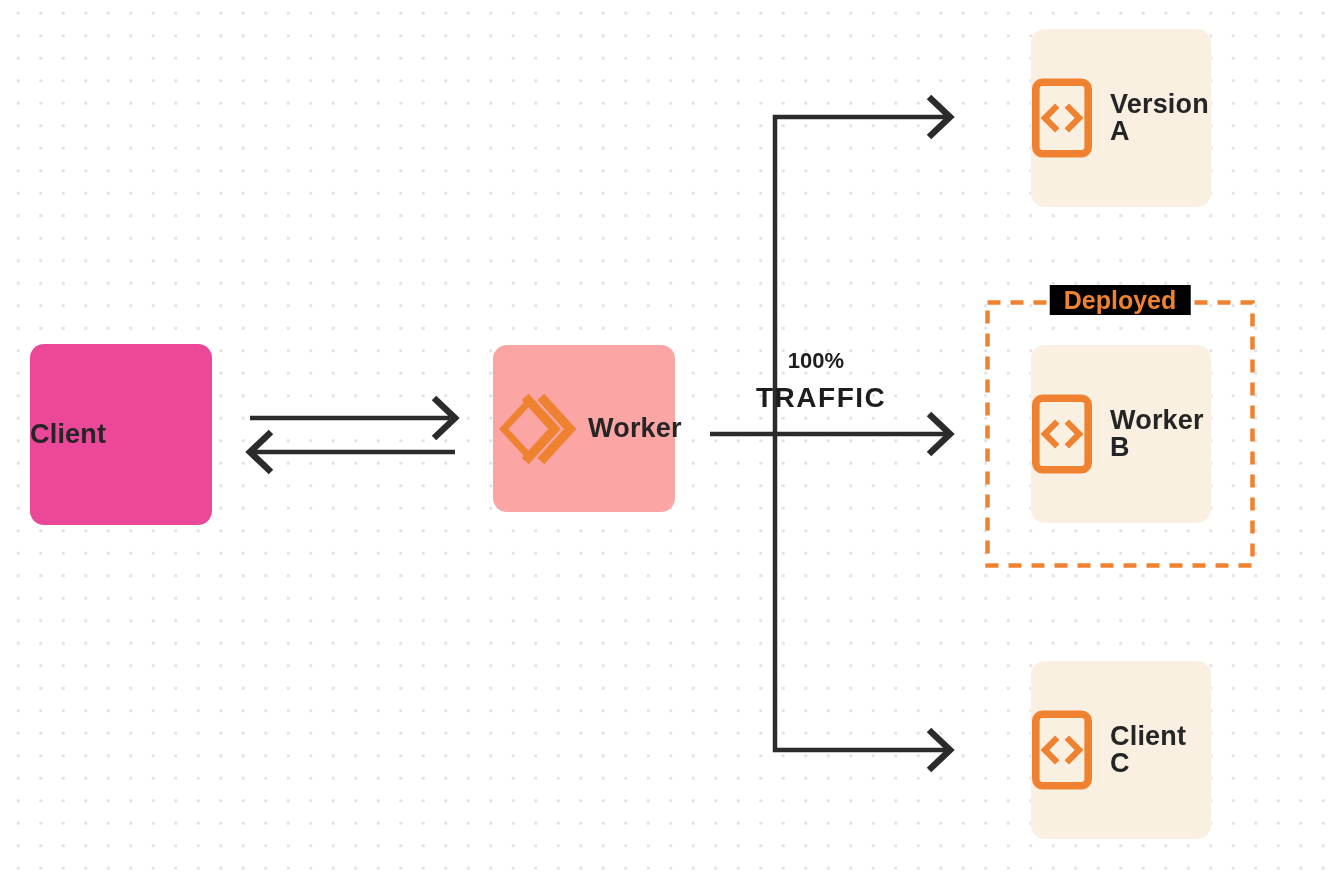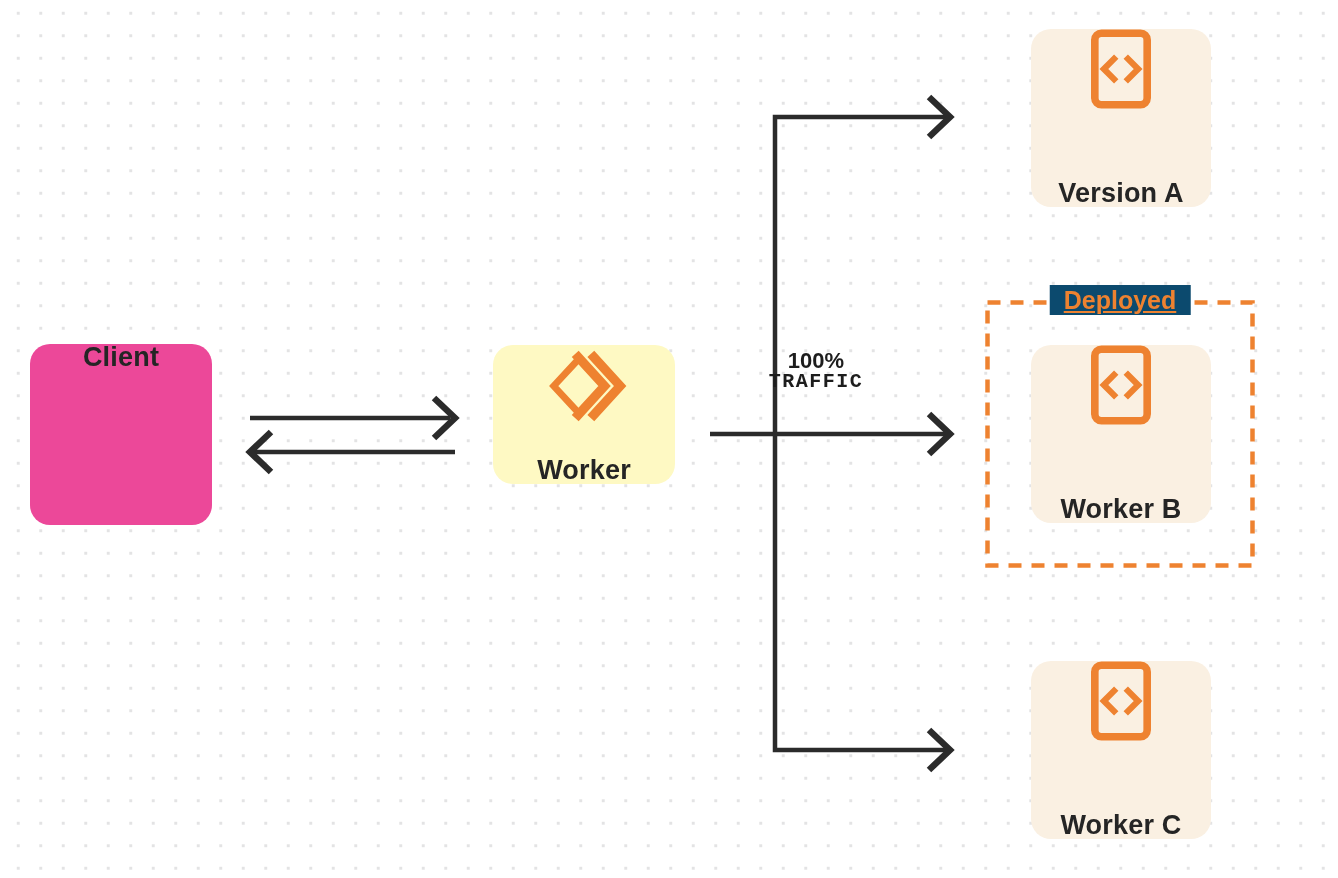--- a/index.html
+++ b/index.html
@@ -17,67 +17,66 @@
     background-size: 22.5px 22.5px;
     background-position: 7px 2px;
   }
   .connectors { position: absolute; left: 0; top: 0; }
   .connectors path { fill: none; stroke: #2b2b2b; }
   .conn-line { stroke-width: 4.5px; }
   .conn-head { stroke-width: 6.5px; stroke-linejoin: miter; stroke-linecap: butt; }
 
   .node {
     position: absolute;
-    border-radius: 20px;
-    display: flex; flex-direction: column;
-    align-items: center; justify-content: space-between;
+    border-radius: 14px;
+    display: flex; flex-direction: row;
+    align-items: center; justify-content: flex-start;
   }
   .node-label {
     font-weight: 700;
     font-size: 27px;
     color: #252525;
     letter-spacing: 0.2px;
     line-height: 1;
   }
   .node-client { left: 30px; top: 344px; width: 182px; height: 181px; background: #ec4899; }
-  .node-worker { left: 493px; top: 345px; width: 182px; height: 139px; background: #fef9c3; gap: 13px; }
+  .node-worker { left: 493px; top: 345px; width: 182px; height: 167px; background: #fca5a5; gap: 13px; }
   .node-version { left: 1031px; width: 180px; height: 178px; background: #faf0e2; gap: 17px; }
   .node-version-a { top: 29px; }
   .node-version-b { top: 345px; }
   .node-version-c { top: 661px; }
 
   .icon-svg { display: block; overflow: visible; }
   .icon-svg path, .icon-svg rect {
     fill: none; stroke: #ee8230;
     stroke-linecap: butt; stroke-linejoin: miter;
   }
 
   .deployed-box { position: absolute; left: 985px; top: 300px; width: 270px; height: 268px; }
   .deployed-box svg { display: block; overflow: visible; }
   .deployed-label {
     position: absolute; top: -15px; left: 50%;
     transform: translateX(-50%);
-    background: #0c4a6e;
+    background: #000000;
     padding: 0 14px;
     color: #ee8230;
     font-weight: 700;
     font-size: 25px;
     line-height: 30px;
     white-space: nowrap;
-    text-decoration: underline;
   }
 
   .traffic-label {
     position: absolute; left: 756px; top: 350px; width: 120px;
     text-align: center;
     font-weight: 700;
     color: #1d1d1d;
   }
   .traffic-label .line1 { font-size: 22px; line-height: 1; }
-  .traffic-label .line2 { font-size: 20px; line-height: 1; letter-spacing: 1.5px; margin-top: 0; font-family: Liberation Mono, monospace; }
+  .traffic-label .line2 { font-size: 28px; line-height: 1; letter-spacing: 1.5px; margin-top: 12px; }
 </style>
 </head>
 <body>
 
 <div class="dotgrid"></div>
 
 <svg class="connectors" width="1338" height="878" viewBox="0 0 1338 878">
 
   <g>
     <path class="conn-line" d="M 250 418 H 450"></path>
@@ -143,14 +142,14 @@
   </svg>
   <div class="node-label">Worker B</div>
 </div>
 
 <div class="node node-version node-version-c">
   <svg class="icon-svg" width="62" height="80" viewBox="0 0 64 84">
     <rect x="4.5" y="4.5" width="55" height="75" rx="7" stroke-width="8"></rect>
     <path d="M 27 29 L 14 42 L 27 55" stroke-width="6.5"></path>
     <path d="M 37 29 L 50 42 L 37 55" stroke-width="6.5"></path>
   </svg>
-  <div class="node-label">Worker C</div>
+  <div class="node-label">Client C</div>
 </div>
 
 </body></html>

